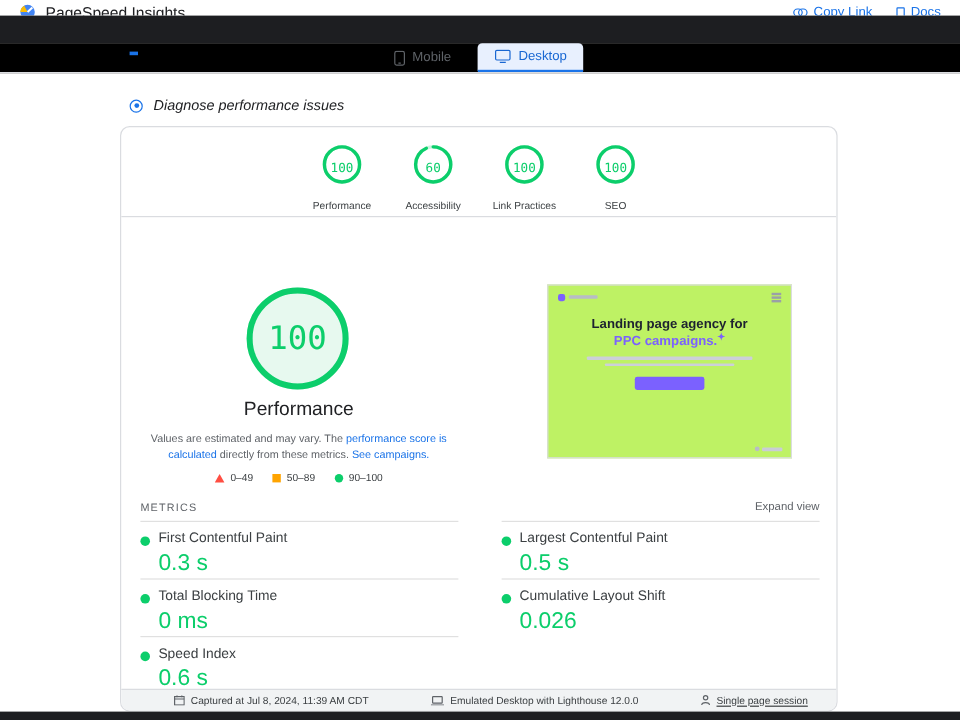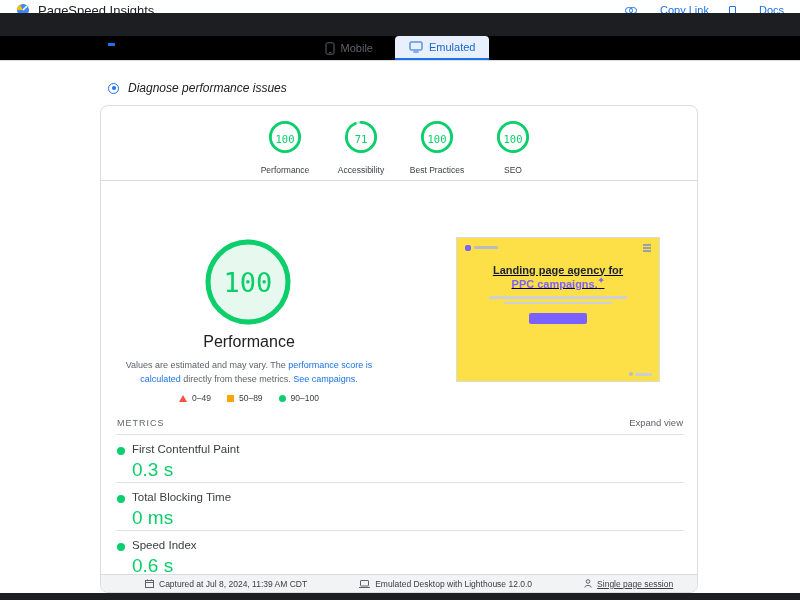--- a/index.html
+++ b/index.html
@@ -19,21 +19,21 @@
   }
   *{box-sizing:border-box;margin:0;padding:0;}
   body{font-family:"Liberation Sans",sans-serif;background:#fff;}
   .screen{position:relative;width:800px;height:600px;overflow:hidden;background:#fff;}
 
   
   .top-header{position:absolute;top:0;left:0;right:0;height:13px;overflow:hidden;background:#fff;}
   .header-row{display:flex;align-items:center;justify-content:space-between;height:20px;padding:0 16px;}
   .brand{display:flex;align-items:center;gap:8px;font-size:13px;color:var(--ink);}
   .header-links{display:flex;align-items:center;gap:20px;font-size:11px;color:var(--blue);}
-  .header-link{display:flex;align-items:center;gap:23px;cursor:pointer;}
+  .header-link{display:flex;align-items:center;gap:5px;cursor:pointer;}
   .link-icon{position:relative;width:12px;height:7px;}
   .link-icon i{position:absolute;top:0;width:8px;height:7px;border:1px solid var(--blue);border-radius:3.5px;}
   .link-icon i:first-child{left:0;}
   .link-icon i:last-child{right:0;}
   .doc-icon{width:7px;height:9px;border:1px solid var(--blue);border-radius:1px;}
 
   .dark-band{position:absolute;top:13px;left:0;right:0;height:23px;background:var(--dark);}
 
   
   .tabs-bar{position:absolute;top:36px;left:0;right:0;height:25px;background:#000000;border-bottom:1px solid var(--border);display:flex;justify-content:center;align-items:stretch;gap:8px;}
@@ -68,21 +68,21 @@
   .perf-title{position:absolute;top:227px;left:0;width:296px;text-align:center;font-size:16px;color:var(--ink);}
   .disclaimer{position:absolute;top:253px;left:14px;width:268px;text-align:center;font-size:9px;line-height:1.55;color:var(--gray);}
   .disclaimer a{color:var(--blue);text-decoration:none;cursor:pointer;}
   .legend{position:absolute;top:287px;left:0;width:296px;display:flex;justify-content:center;align-items:center;gap:16px;font-size:8.5px;color:#3c4043;}
   .legend-item{display:flex;align-items:center;gap:5px;}
   .marker-tri{width:0;height:0;border-left:4px solid transparent;border-right:4px solid transparent;border-bottom:7px solid var(--red);}
   .marker-sq{width:7px;height:7px;background:var(--orange);}
   .marker-cir{width:7px;height:7px;border-radius:50%;background:var(--green);}
 
   
-  .thumb{position:absolute;left:355px;top:131px;width:204px;height:145px;border:1px solid var(--border);background:#fde047;cursor:pointer;text-decoration:underline;}
+  .thumb{position:absolute;left:355px;top:131px;width:204px;height:145px;border:1px solid var(--border);background:#bef264;cursor:pointer;}
   .thumb-header{display:flex;align-items:center;justify-content:space-between;padding:6px 8px 0 8px;}
   .thumb-logo{display:flex;align-items:center;gap:3px;}
   .thumb-logo .dot{width:6px;height:6px;border-radius:2px;background:var(--purple);}
   .thumb-logo .bar{width:24px;height:3px;border-radius:1px;background:#b8bcc6;}
   .menu-icon{display:flex;flex-direction:column;gap:1.5px;}
   .menu-icon i{width:8px;height:1.5px;background:#9aa0a6;}
   .thumb-h1{margin-top:12px;text-align:center;font-size:11px;font-weight:bold;color:#1d2230;}
   .thumb-h2{text-align:center;font-size:11px;font-weight:bold;color:var(--purple);}
   .thumb-h2 .sparkle{font-size:8px;vertical-align:super;}
   .thumb-sub{display:flex;flex-direction:column;align-items:center;gap:3px;margin-top:7px;}
@@ -152,21 +152,21 @@
         <rect x="1" y="0.8" width="8" height="11.4" rx="1.5" fill="none" stroke="currentColor"></rect>
         <line x1="4" y1="10.6" x2="6" y2="10.6" stroke="currentColor"></line>
       </svg>
       <span>Mobile</span>
     </div>
     <div class="tab selected">
       <svg width="14" height="12" viewBox="0 0 14 12">
         <rect x="1" y="1" width="12" height="8" rx="1" fill="none" stroke="currentColor"></rect>
         <line x1="4.5" y1="11" x2="9.5" y2="11" stroke="currentColor"></line>
       </svg>
-      <span>Emulated</span>
+      <span>Desktop</span>
     </div>
   </div>
 
   <div class="stray-blue"></div>
 
   <div class="section-head">
     <span class="diagnose-icon"></span>
     <span class="section-title">Diagnose performance issues</span>
   </div>
 
@@ -182,33 +182,33 @@
           <span class="gauge-num">100</span>
         </span>
         <span class="score-label">Performance</span>
       </div>
       <div class="score-item">
         <span class="gauge small">
           <svg width="34" height="34" viewBox="0 0 36 36">
             <circle cx="18" cy="18" r="15.5" fill="none" stroke="rgba(12,206,107,0.22)" stroke-width="3"></circle>
             <circle class="gauge-arc" cx="18" cy="18" r="15.5" fill="none" stroke="#0cce6b" stroke-width="3" stroke-linecap="round" transform="rotate(-90 18 18)" stroke-dasharray="90.57 97.39"></circle>
           </svg>
-          <span class="gauge-num">71</span>
+          <span class="gauge-num">60</span>
         </span>
         <span class="score-label">Accessibility</span>
       </div>
       <div class="score-item">
         <span class="gauge small">
           <svg width="34" height="34" viewBox="0 0 36 36">
             <circle cx="18" cy="18" r="15.5" fill="none" stroke="rgba(12,206,107,0.22)" stroke-width="3"></circle>
             <circle class="gauge-arc" cx="18" cy="18" r="15.5" fill="none" stroke="#0cce6b" stroke-width="3" stroke-linecap="round" transform="rotate(-90 18 18)" stroke-dasharray="97.39 97.39"></circle>
           </svg>
           <span class="gauge-num">100</span>
         </span>
-        <span class="score-label">Best Practices</span>
+        <span class="score-label">Link Practices</span>
       </div>
       <div class="score-item">
         <span class="gauge small">
           <svg width="34" height="34" viewBox="0 0 36 36">
             <circle cx="18" cy="18" r="15.5" fill="none" stroke="rgba(12,206,107,0.22)" stroke-width="3"></circle>
             <circle class="gauge-arc" cx="18" cy="18" r="15.5" fill="none" stroke="#0cce6b" stroke-width="3" stroke-linecap="round" transform="rotate(-90 18 18)" stroke-dasharray="97.39 97.39"></circle>
           </svg>
           <span class="gauge-num">100</span>
         </span>
         <span class="score-label">SEO</span>
@@ -292,20 +292,36 @@
           <div class="metric-value">0 ms</div>
         </div>
         <div class="metric">
           <div class="metric-name">
             <span class="metric-dot"></span>
             <span>Speed Index</span>
           </div>
           <div class="metric-value">0.6 s</div>
         </div>
       </div>
+      <div class="mcol">
+        <div class="metric">
+          <div class="metric-name">
+            <span class="metric-dot"></span>
+            <span>Largest Contentful Paint</span>
+          </div>
+          <div class="metric-value">0.5 s</div>
+        </div>
+        <div class="metric">
+          <div class="metric-name">
+            <span class="metric-dot"></span>
+            <span>Cumulative Layout Shift</span>
+          </div>
+          <div class="metric-value">0.026</div>
+        </div>
+      </div>
     </div>
 
     <div class="card-footer">
       <span class="foot-item">
         <svg width="9" height="9" viewBox="0 0 9 9">
           <rect x="0.5" y="1.5" width="8" height="7" fill="none" stroke="currentColor"></rect>
           <line x1="0.5" y1="3.5" x2="8.5" y2="3.5" stroke="currentColor"></line>
           <line x1="2.5" y1="0.5" x2="2.5" y2="2" stroke="currentColor"></line>
           <line x1="6.5" y1="0.5" x2="6.5" y2="2" stroke="currentColor"></line>
         </svg>

